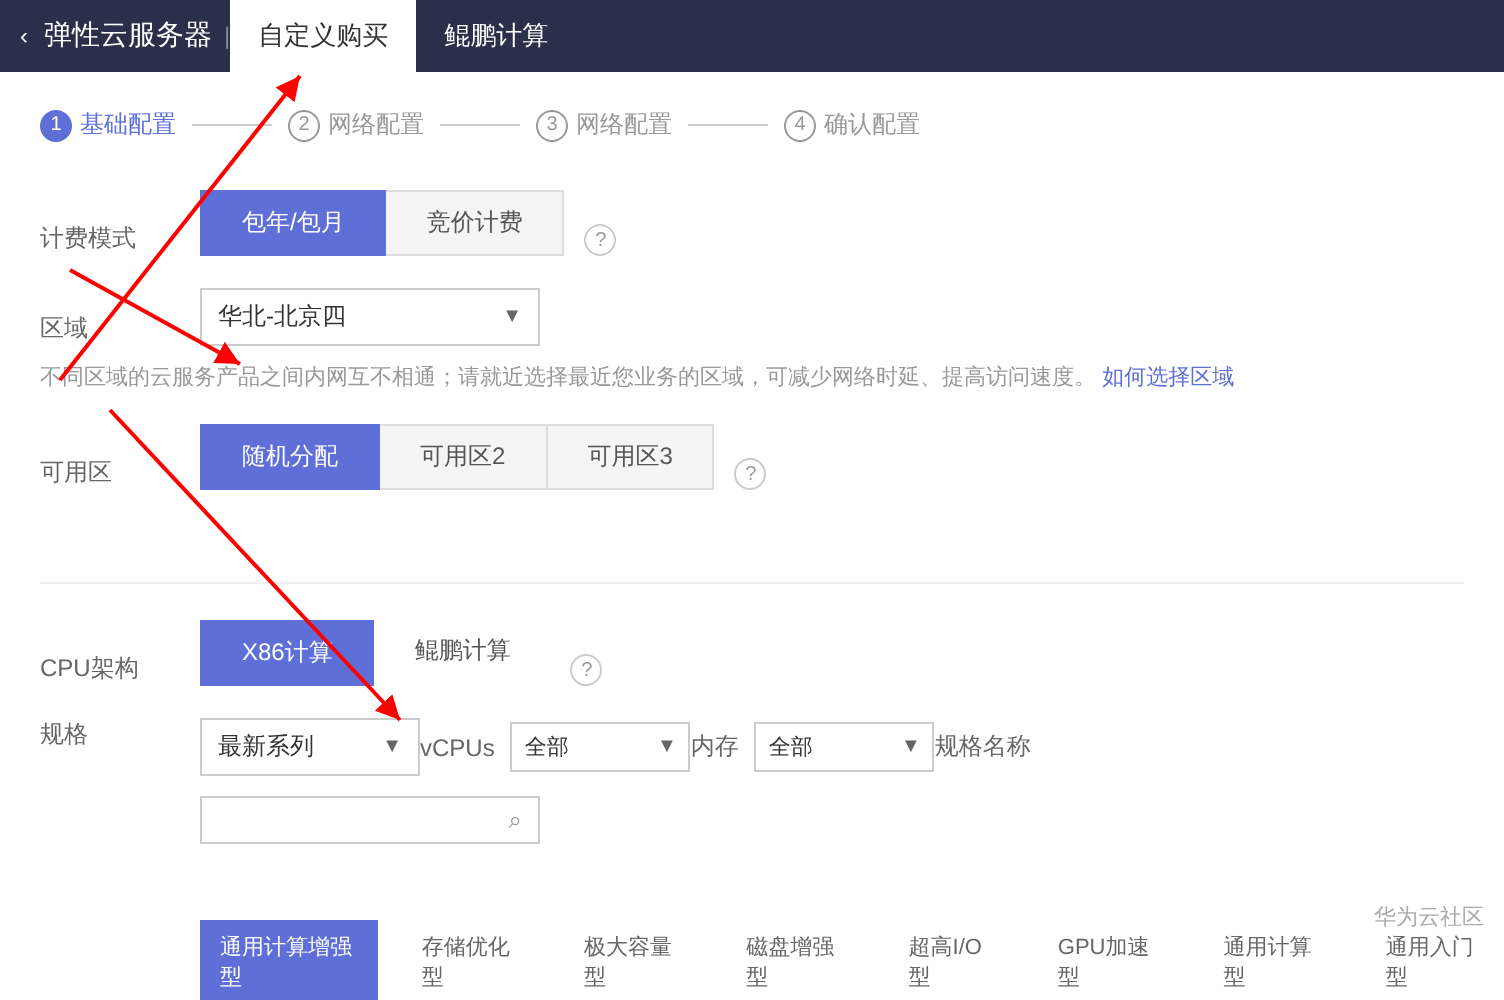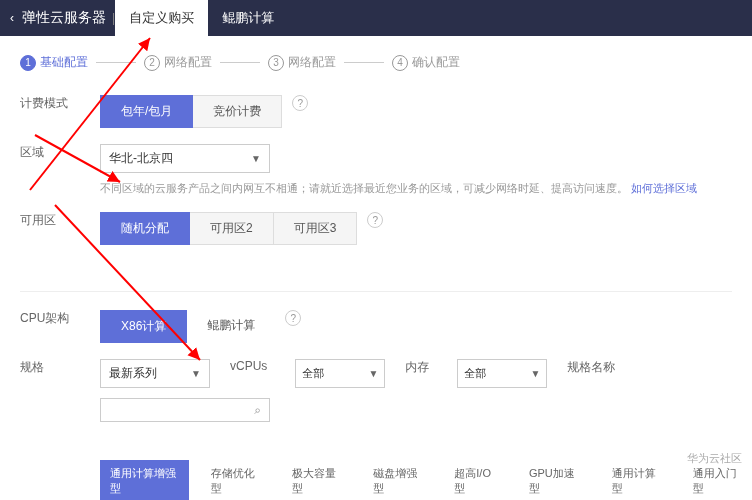--- a/index.html
+++ b/index.html
@@ -10,33 +10,33 @@
     .tabs { display: flex; height: 36px; }
     .tab { padding: 0 14px; display: flex; align-items: center; cursor: pointer; font-size: 13px; }
     .tab.active { background: #fff; color: #333; }
     .steps { display: flex; align-items: center; padding: 18px 20px 24px; gap: 8px; }
     .step { display: flex; align-items: center; gap: 4px; color: #999; font-size: 12px; }
     .step.active { color: #5e6fd8; }
     .step-num { width: 16px; height: 16px; border-radius: 50%; border: 1px solid #999; display: flex; align-items: center; justify-content: center; font-size: 10px; }
     .step.active .step-num { background: #5e6fd8; border-color: #5e6fd8; color: #fff; }
     .step-line { width: 40px; height: 1px; background: #ccc; }
     .section { padding: 0 20px 22px; }
-    .row { display: flex; align-items: flex-start; margin-bottom: 16px; }
+    .row { display: flex; align-items: flex-end; margin-bottom: 16px; }
     .row-label { width: 80px; color: #666; font-size: 12px; }
     .btn-group { display: flex; }
     .btn { padding: 7px 20px; background: #f5f5f5; border: 1px solid #ddd; cursor: pointer; font-size: 12px; color: #555; border-left: none; }
     .btn:first-child { border-left: 1px solid #ddd; }
     .btn.primary { background: #5e6fd8; color: #fff; border-color: #5e6fd8; }
     .help-icon { width: 16px; height: 16px; border: 1px solid #ccc; border-radius: 50%; display: flex; align-items: center; justify-content: center; margin-left: 10px; color: #999; font-size: 10px; cursor: pointer; }
     .select { border: 1px solid #ccc; padding: 5px 8px; width: 170px; display: flex; justify-content: space-between; align-items: center; cursor: pointer; background: #fff; }
     .select .arrow { font-size: 10px; color: #666; }
-    .hint { color: #999; font-size: 11px; margin-left: 80px; margin-top: -8px; margin-bottom: 16px; }
+    .hint { color: #999; font-size: 11px; margin-top: -8px; margin-bottom: 16px; }
     .hint a { color: #5e6fd8; text-decoration: none; }
     .divider { border-top: 1px solid #eee; margin: 8px 20px 18px; }
-    .spec-row { display: flex; gap: 20px; margin-bottom: 10px; }
+    .spec-row { display: flex; align-items: center; gap: 0; margin-bottom: 10px; }
     .spec-label { color: #666; font-size: 12px; margin-right: 8px; }
     .select-sm { border: 1px solid #ccc; padding: 4px 6px; width: 90px; display: flex; justify-content: space-between; align-items: center; cursor: pointer; background: #fff; font-size: 11px; }
     .select-md { width: 110px; }
     .search-box { border: 1px solid #ccc; width: 170px; padding: 4px 8px; display: flex; justify-content: flex-end; align-items: center; }
     .search-icon { color: #999; }
     .bottom-tabs { display: flex; gap: 12px; margin-left: 100px; font-size: 11px; color: #666; }
     .bottom-tab { padding: 6px 10px; cursor: pointer; }
     .bottom-tab.active { background: #5e6fd8; color: #fff; }
     .watermark { position: absolute; bottom: 34px; right: 10px; color: #aaa; font-size: 11px; }
     .arrow-svg { position: absolute; pointer-events: none; }

